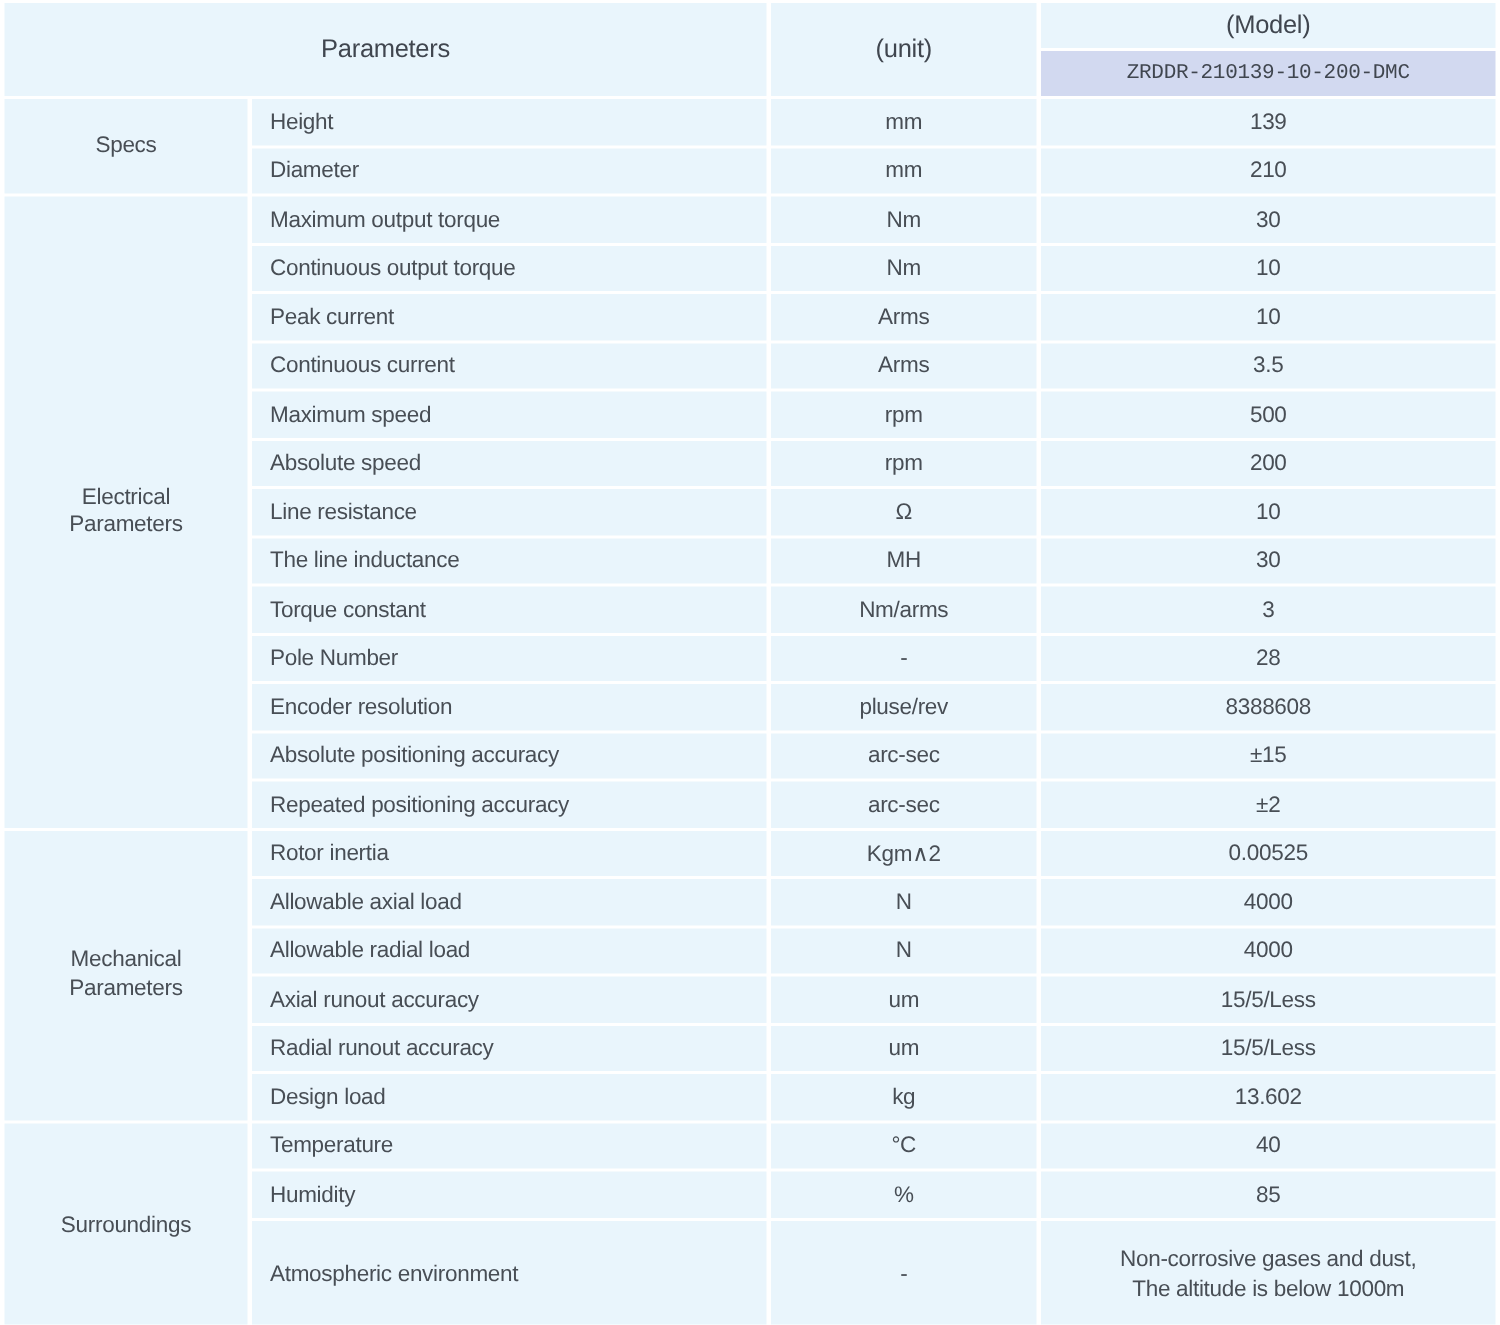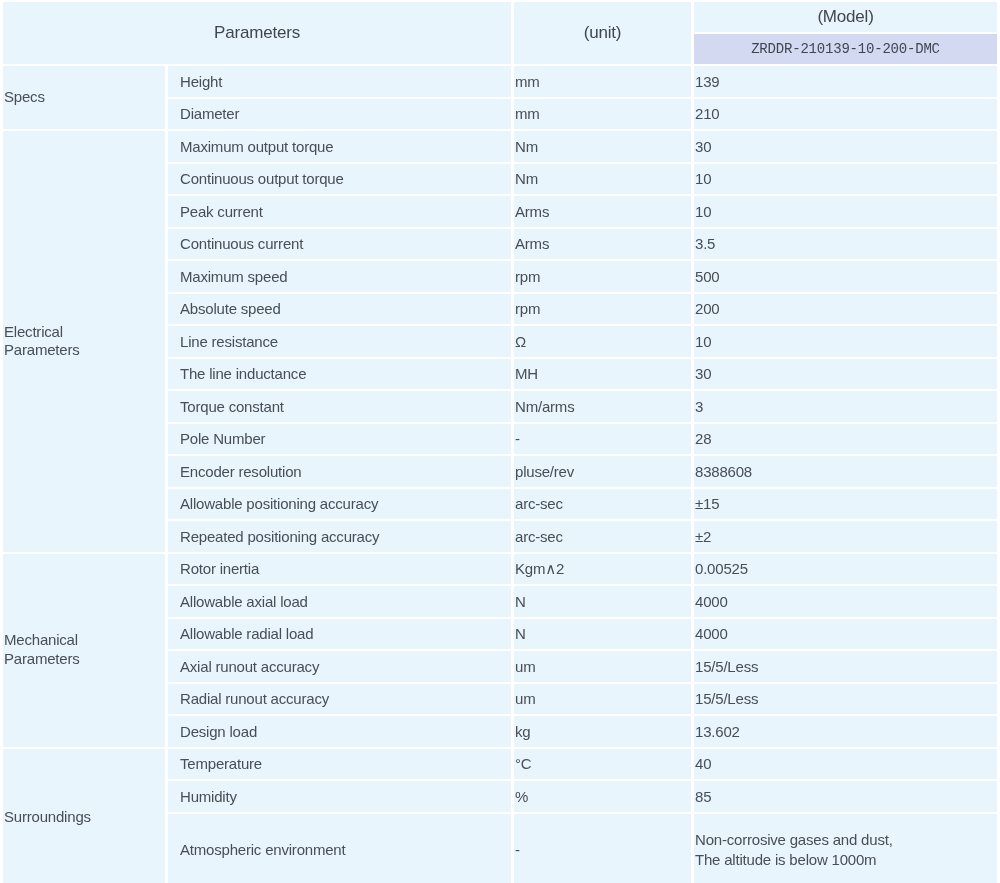--- a/index.html
+++ b/index.html
@@ -33,28 +33,29 @@
   thead tr { height: 30px; }
   th.model-value {
     background: #d2d9f0;
     font-size: 14px;
     font-family: Liberation Mono, monospace;
   }
   tbody tr { height: 30.5px; }
   tbody tr.tall { height: 72px; }
   tbody td { font-size: 15px; }
   td.group {
+    text-align: center;
     white-space: pre-line;
     line-height: 1.25;
   }
   td.param {
     text-align: left;
     padding-left: 12px;
   }
-  td.unit, td.value { text-align: left; }
+  td.unit, td.value { text-align: center; }
   td.value {
     white-space: pre-line;
     line-height: 1.3;
   }
 </style>
 </head>
 <body>
 
 <table class="spec-table">
   <colgroup>
@@ -136,21 +137,21 @@
         <td class="param">Pole Number</td>
         <td class="unit">-</td>
         <td class="value">28</td>
       </tr>
       <tr>
         <td class="param">Encoder resolution</td>
         <td class="unit">pluse/rev</td>
         <td class="value">8388608</td>
       </tr>
       <tr>
-        <td class="param">Allowable positioning accuracy</td>
+        <td class="param">Absolute positioning accuracy</td>
         <td class="unit">arc-sec</td>
         <td class="value">±15</td>
       </tr>
       <tr>
         <td class="param">Repeated positioning accuracy</td>
         <td class="unit">arc-sec</td>
         <td class="value">±2</td>
       </tr>
       <tr>
         <td class="group" rowspan="6">Mechanical

